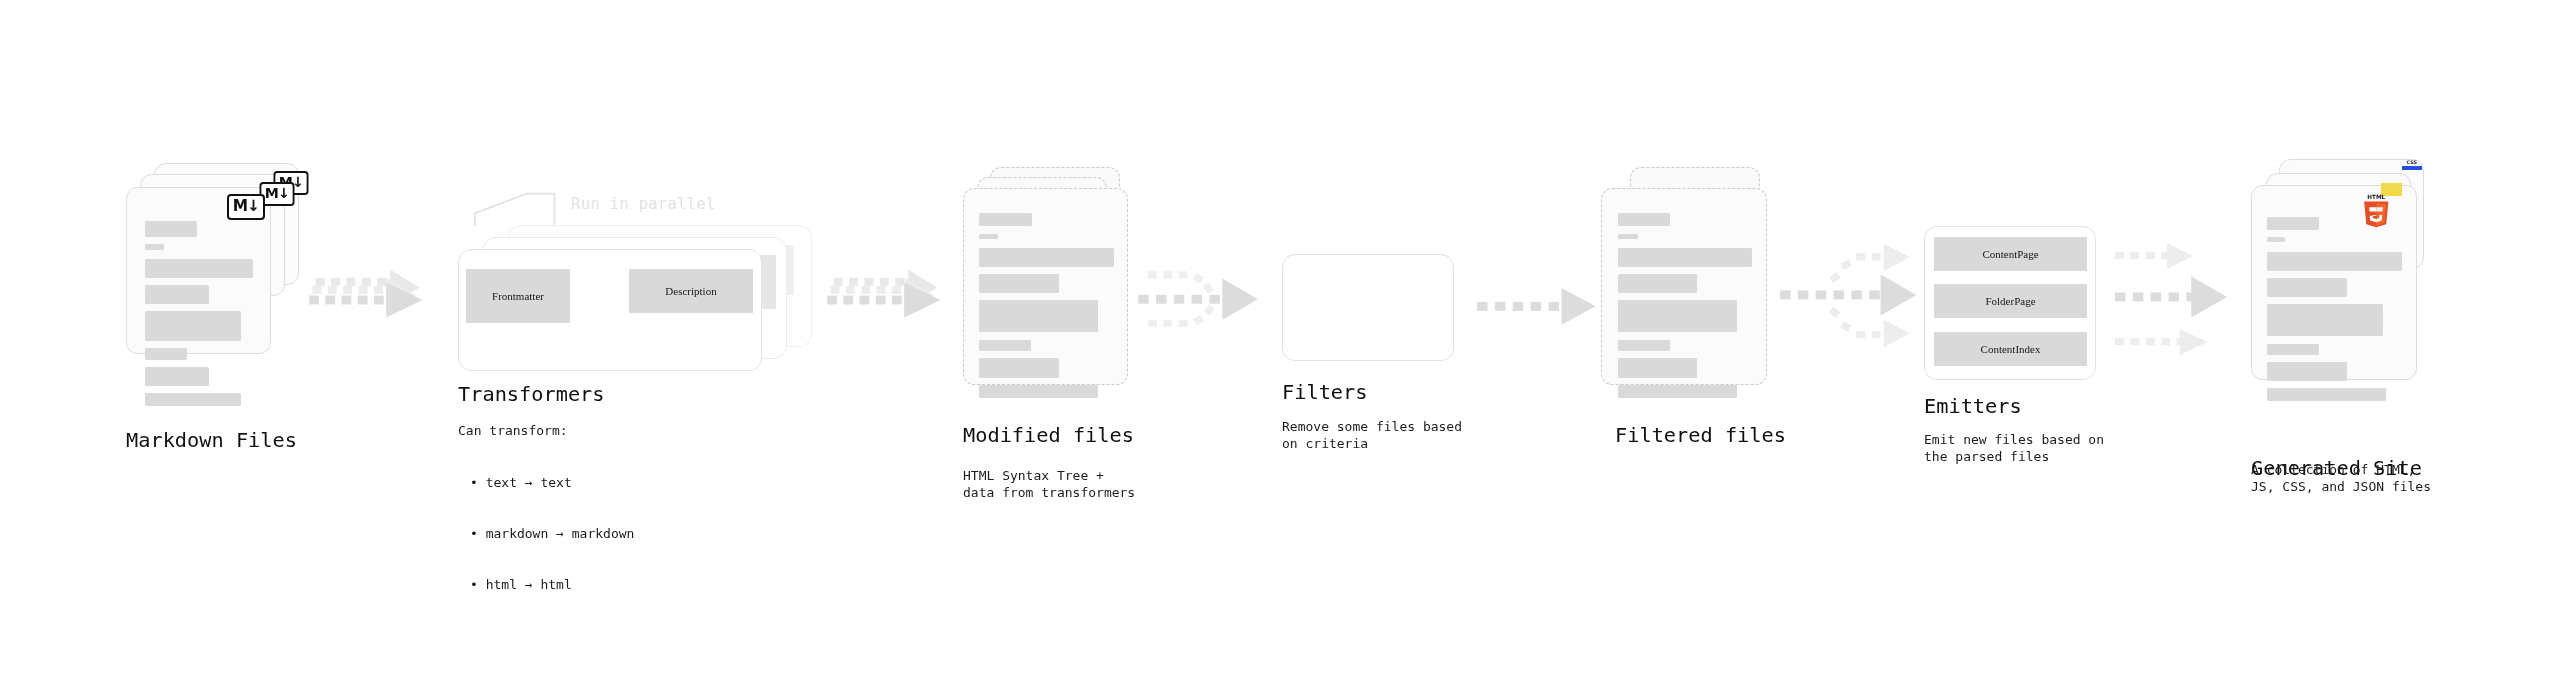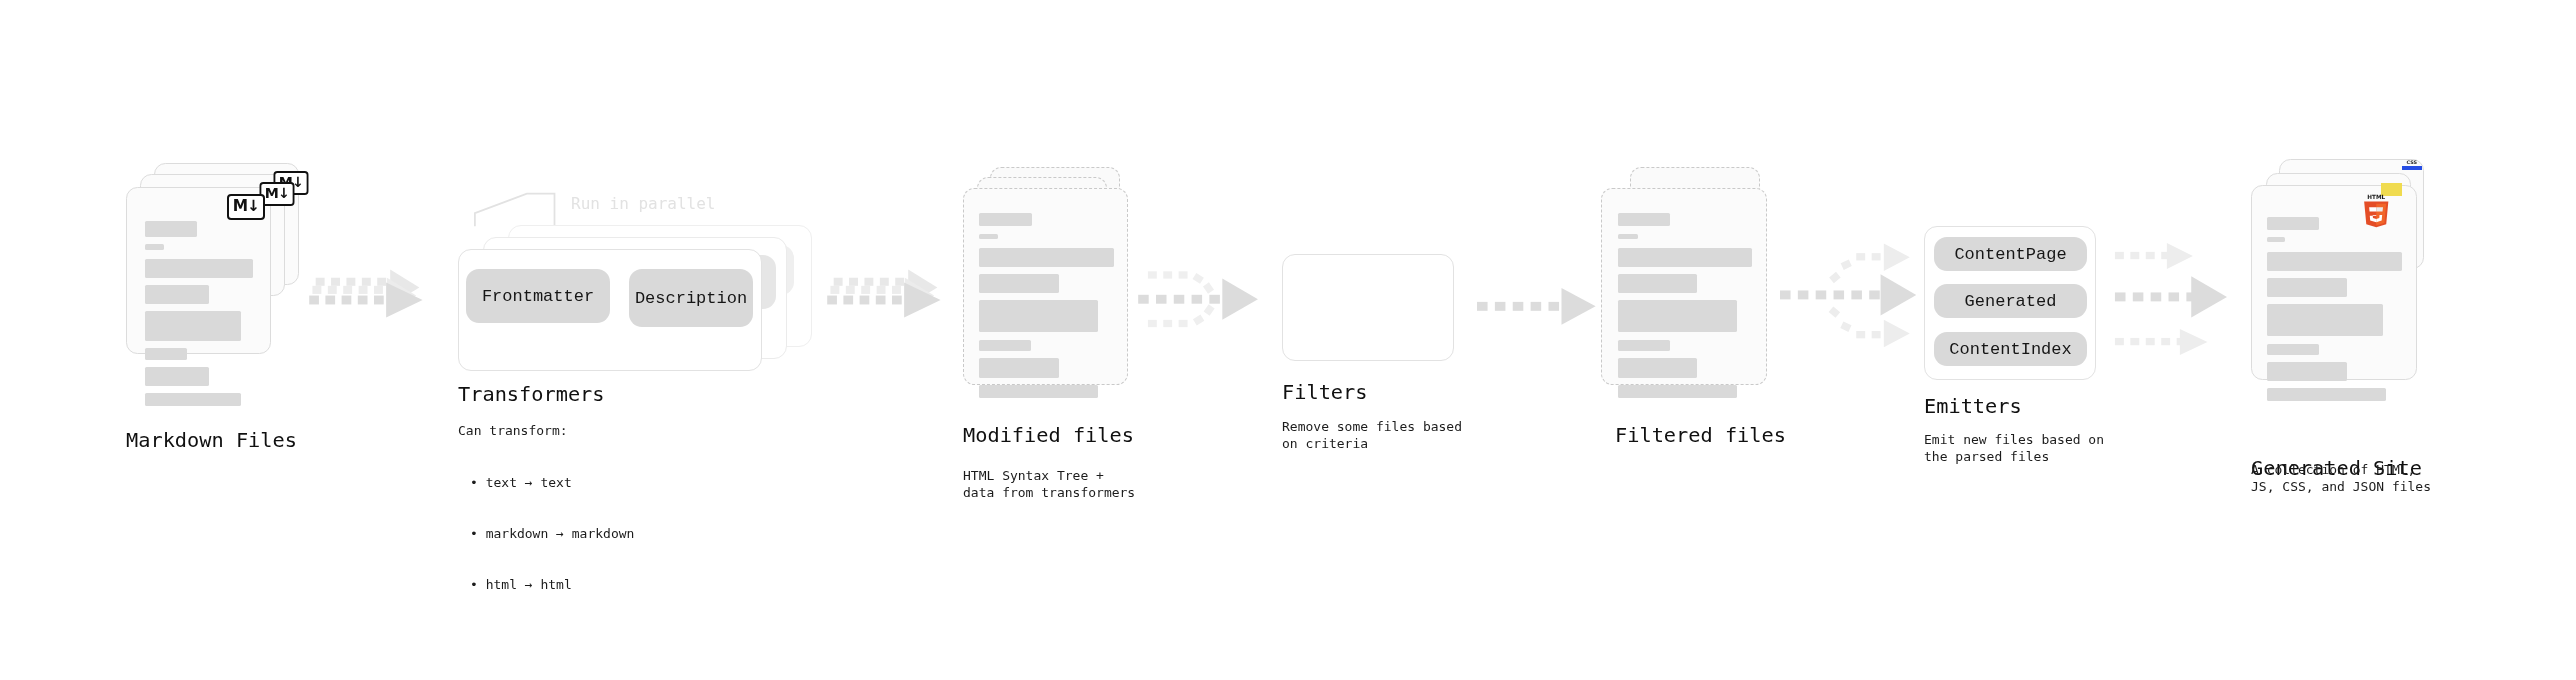--- a/index.html
+++ b/index.html
@@ -88,27 +88,27 @@
   .procbox {
     position: absolute;
     border: 1.6px solid #e2e2e2;
     border-radius: 13px;
     background: #ffffff;
     box-sizing: border-box;
   }
   .pill {
     position: absolute;
     background: #d9d9d9;
-    border-radius: 13px;
+    border-radius: 0;
     display: flex; align-items: center; justify-content: center;
-    font-size: 17px;
+    font-size: 11px;
     color: #161616;
     box-sizing: border-box;
     white-space: nowrap;
-    font-family: Liberation Mono, monospace;
+    font-family: Liberation Serif, serif;
   }
   .pill.l2 { background: #e6e6e6; color: transparent; }
   .pill.l3 { background: #efefef; color: transparent; }
 
   
   .title {
     position: absolute;
     font-size: 20.3px;
     color: #101010;
     white-space: nowrap;
@@ -217,22 +217,22 @@
         <path d="M 4 22 L 58 22"></path>
           <polygon points="58,17 70,22 58,27" fill="#e8e8e8" stroke="none"></polygon>
       </g>
       <g stroke="#d8d8d8" stroke-width="2.4" fill="none">
         <path d="M 0 41 L 56 41"></path>
           <polygon points="56,35 70,41 56,47" fill="#d8d8d8" stroke="none"></polygon>
       </g>
     </svg>
 
     <div class="procbox" style="left:13px; top:57px; width:304px; height:122px;"></div>
-    <div class="pill" style="left:21px; top:77px; width:144px; height:54px;">Frontmatter</div>
-    <div class="pill" style="left:184px; top:77px; width:124px; height:58px;">Description</div>
+    <div class="pill" style="left:21px; top:77px; width:104px; height:54px;">Frontmatter</div>
+    <div class="pill" style="left:184px; top:77px; width:124px; height:44px;">Description</div>
   </div>
 
   <div class="title" style="left:458px; top:382px;">Transformers</div>
   <div class="caption" style="left:458px; top:422px;">Can transform:</div>
   <div class="caption bullets" style="left:470px; top:440px;">
     <div>• text → text</div>
     <div>• markdown → markdown</div>
     <div>• html → html</div>
   </div>
 
@@ -364,21 +364,21 @@
       <rect x="62" y="94" width="11" height="9" transform="rotate(40 67 98)"></rect>
       <rect x="76" y="112" width="11" height="9" transform="rotate(25 81 116)"></rect>
       <rect x="94" y="122" width="11" height="9"></rect>
       <rect x="113" y="122" width="11" height="9"></rect>
       <polygon points="128,108 160,125 128,142"></polygon>
     </g>
   </svg>
 
   <div class="procbox" style="left:1924px; top:226px; width:172px; height:154px;"></div>
   <div class="pill" style="left:1934px; top:237px; width:153px; height:34px;">ContentPage</div>
-  <div class="pill" style="left:1934px; top:284px; width:153px; height:34px;">Generated</div>
+  <div class="pill" style="left:1934px; top:284px; width:153px; height:34px;">FolderPage</div>
   <div class="pill" style="left:1934px; top:332px; width:153px; height:34px;">ContentIndex</div>
 
   <div class="title" style="left:1924px; top:394px;">Emitters</div>
   <div class="caption" style="left:1924px; top:431px;">Emit new files based on
 the parsed files</div>
 
   <svg class="abs" style="left:2113px; top:234px;" width="163" height="138" viewBox="0 0 200 170">
     <g fill="#ededed">
       <rect x="2" y="22" width="11" height="9"></rect>
         <rect x="21" y="22" width="11" height="9"></rect>

